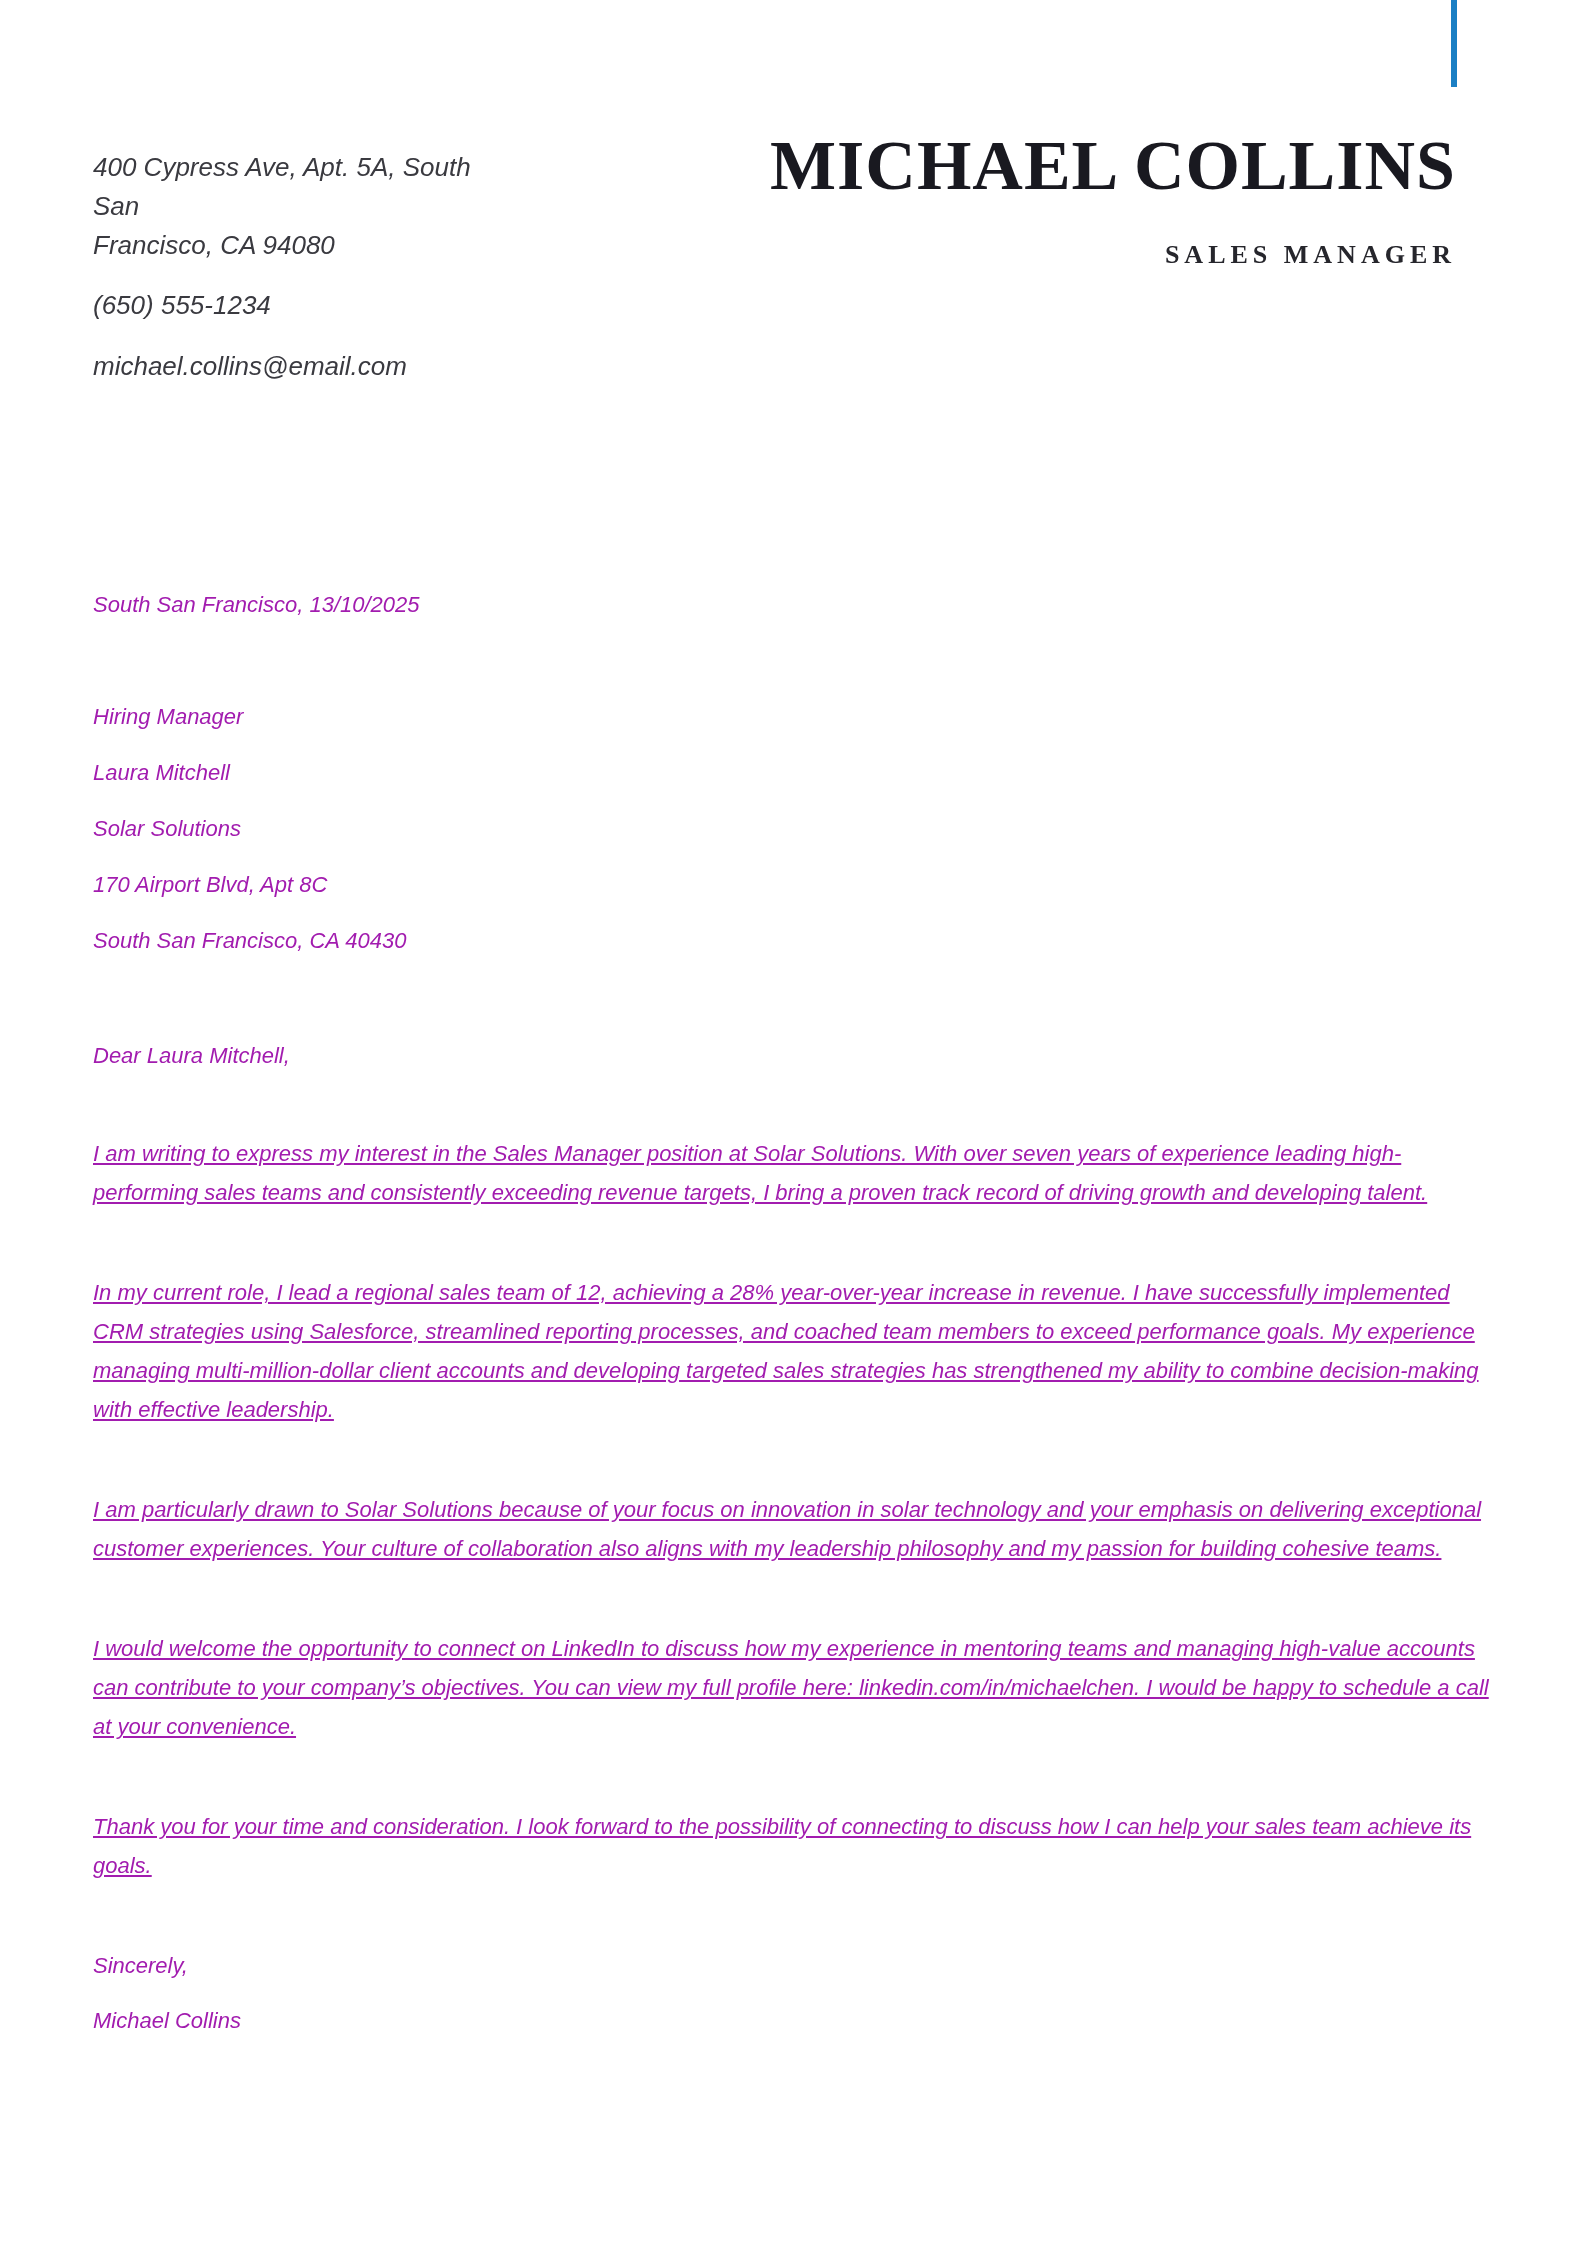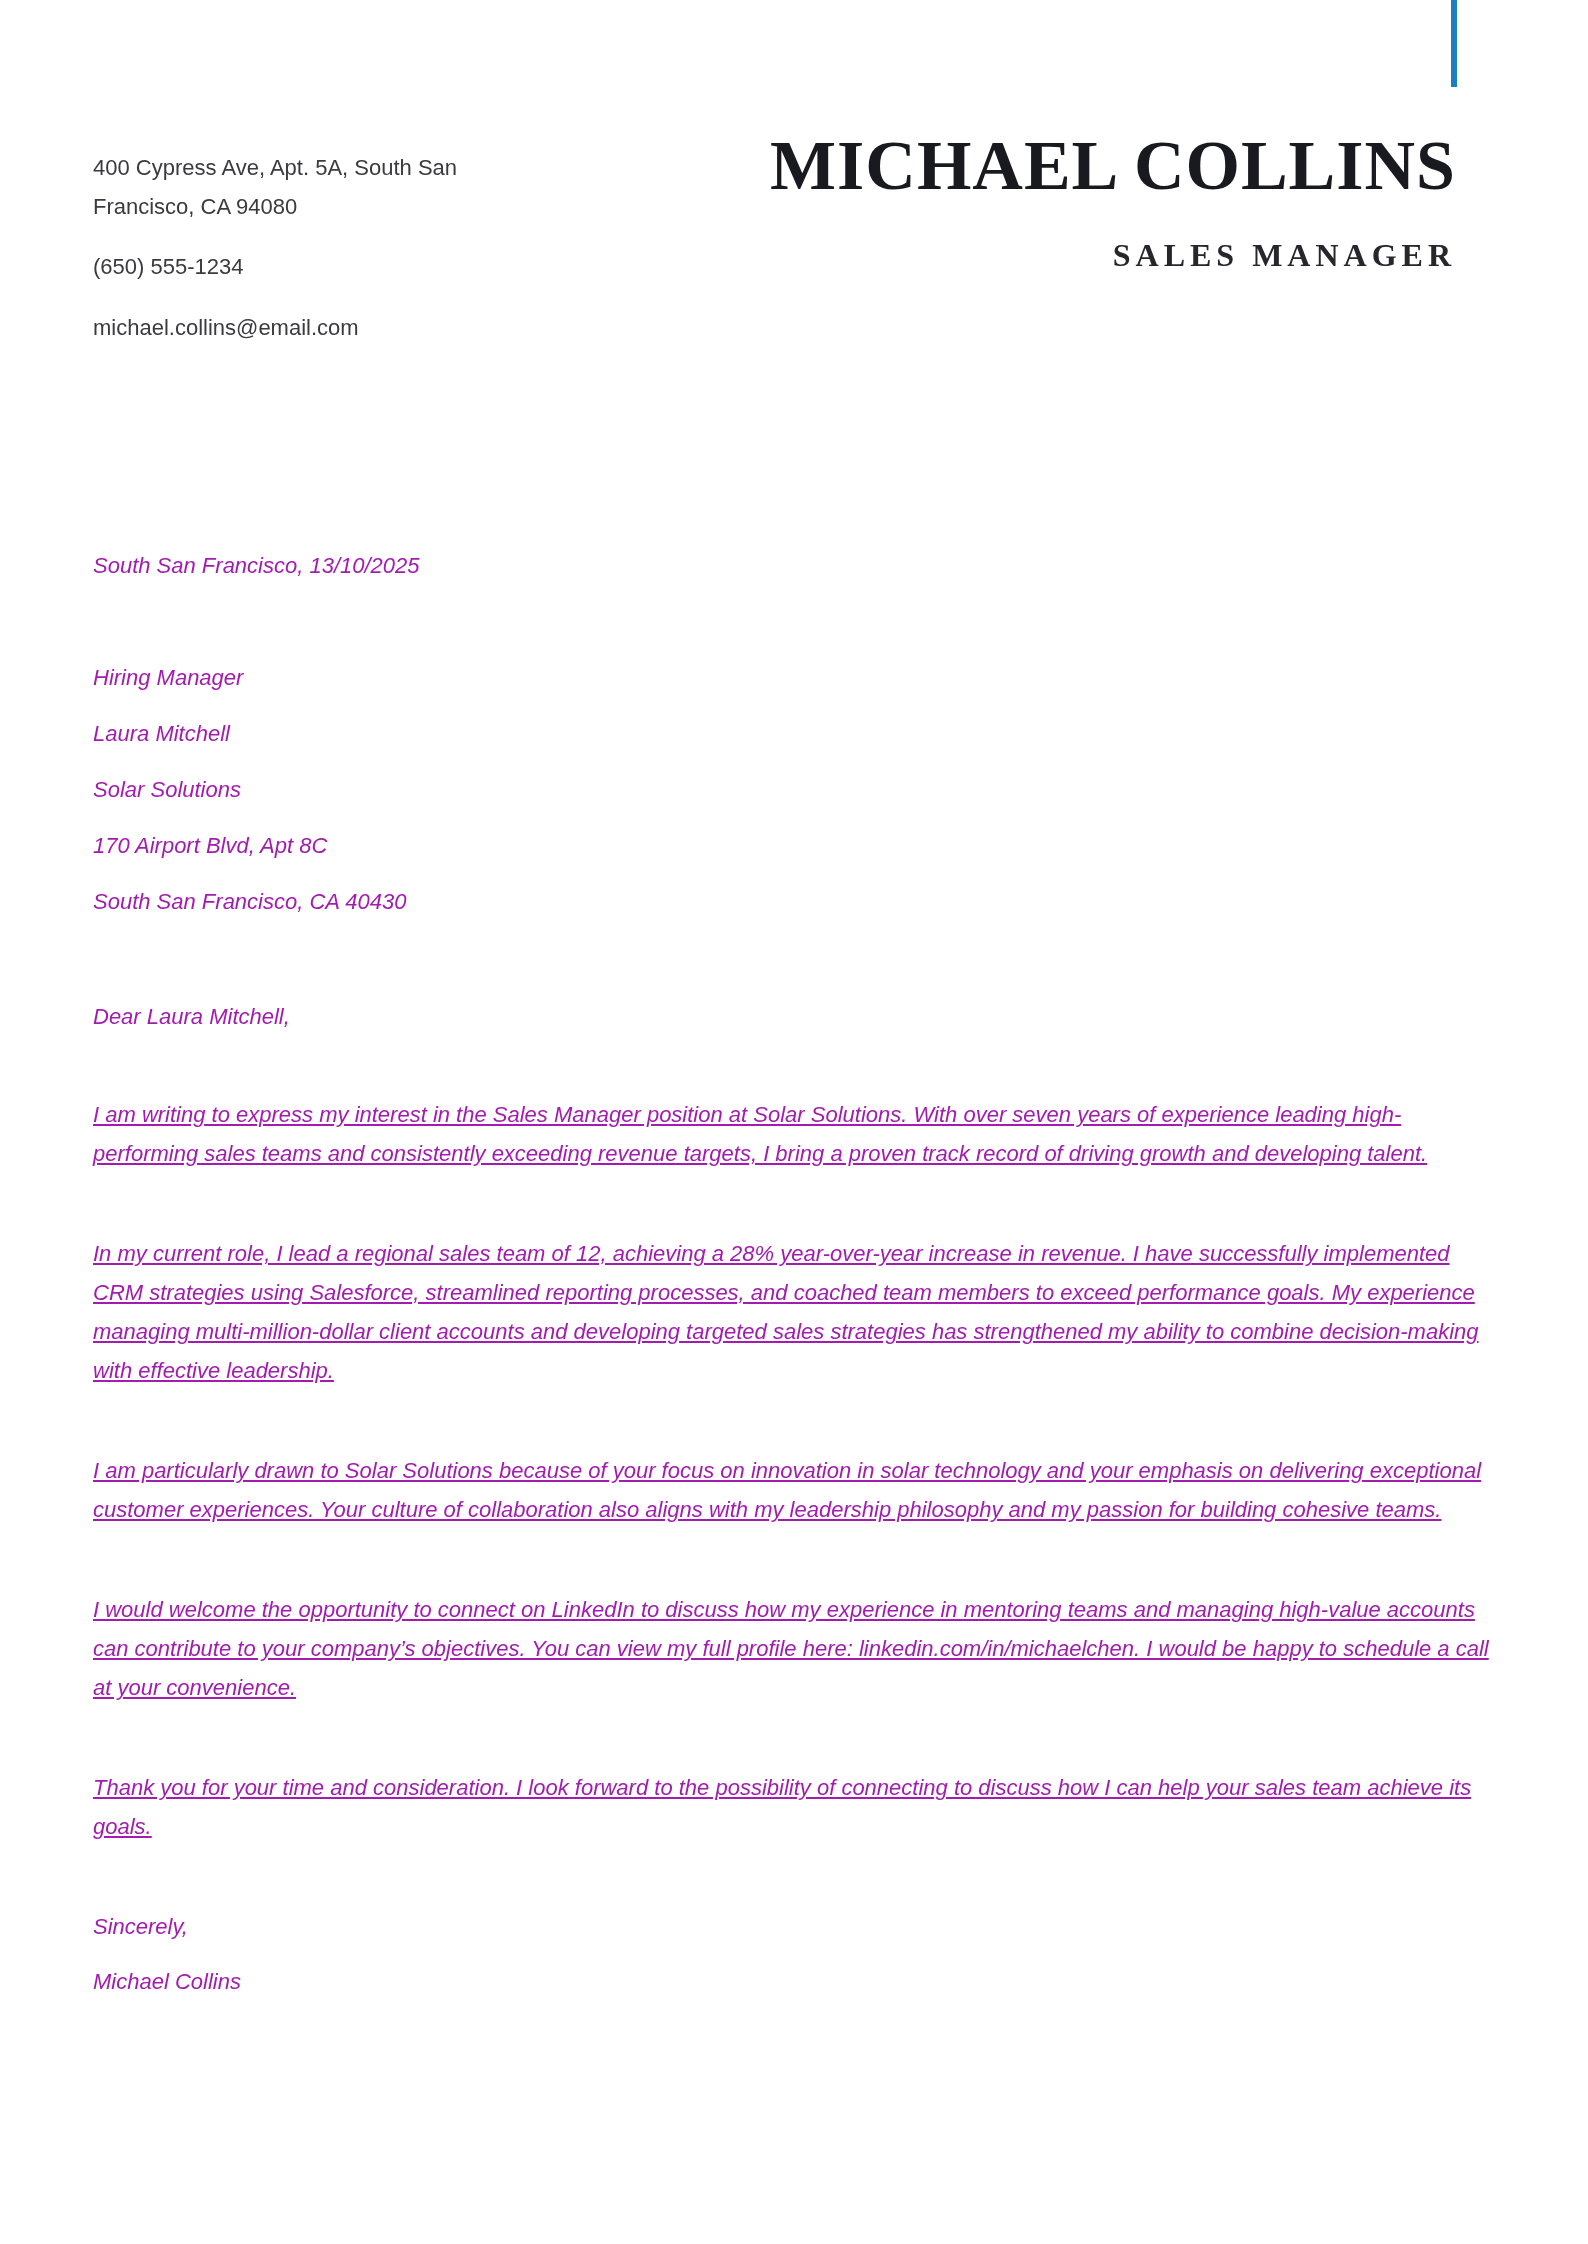--- a/index.html
+++ b/index.html
@@ -21,41 +21,42 @@
     background: #1b7fc4;
   }
   .header {
     display: flex;
     justify-content: space-between;
     align-items: flex-start;
     padding: 131px 132px 0 93px;
   }
   .contact {
     padding-top: 17px;
-    font-size: 22px;
+    font-size: 26px;
     line-height: 39px;
     color: #3a3a40;
     width: 430px;
+    font-style: italic;
   }
   .contact .addr { margin-bottom: 21px; }
   .contact .phone { margin-bottom: 22px; }
   .identity { text-align: right; }
   .name {
     font-family: "Liberation Serif", serif;
     font-size: 70px;
     line-height: 70px;
     font-weight: 700;
     letter-spacing: 1px;
     color: #191920;
     white-space: nowrap;
   }
   .title {
     margin-top: 37px;
     font-family: "Liberation Serif", serif;
-    font-size: 32px;
+    font-size: 26px;
     line-height: 34px;
     font-weight: 600;
     letter-spacing: 5px;
     color: #26262c;
     white-space: nowrap;
   }
   .letter {
     padding: 0 93px;
     font-style: italic;
     font-size: 22px;

